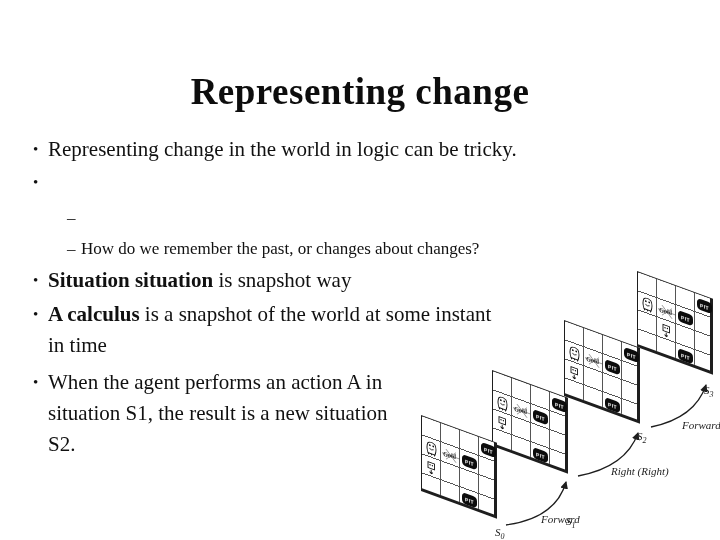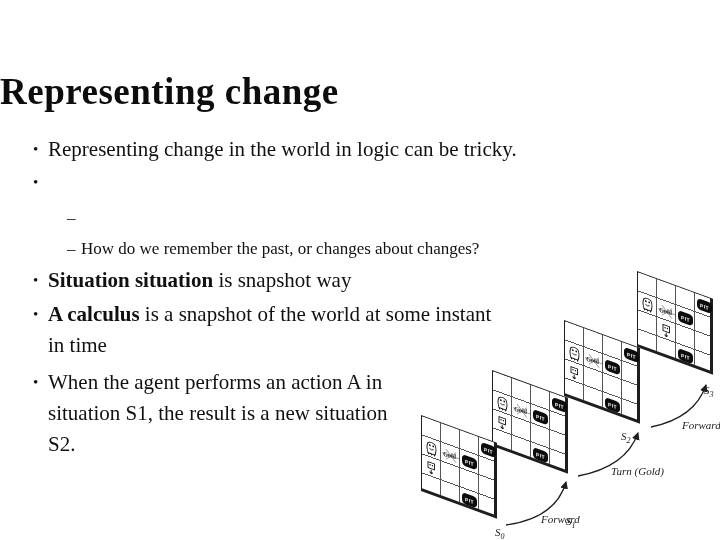--- a/index.html
+++ b/index.html
@@ -1,20 +1,20 @@
 <!DOCTYPE html>
 <html><head>
 <meta charset="utf-8">
 <style>
   html,body{margin:0;padding:0;}
   body{width:720px;height:540px;background:#ffffff;overflow:hidden;
        font-family:"Liberation Serif","DejaVu Serif",serif;color:#111;}
   .slide{position:relative;width:720px;height:540px;background:#fff;}
 
-  .title{position:absolute;top:70px;left:0;width:720px;
+  .title{position:absolute;top:70px;left:0;width:720px;text-align:center;
          font-size:37px;font-weight:bold;letter-spacing:0.5px;color:#0d0d0d;}
 
   .bullets{position:absolute;top:134px;left:33px;width:500px;}
   .bullet{display:flex;align-items:flex-start;}
   .bullet .marker{flex:0 0 15px;color:#111;}
   .bullet.lvl1{font-size:21px;line-height:31px;margin-bottom:2px;}
   .bullet.lvl1 .marker{font-size:15px;line-height:31px;}
   .bullet.lvl2{font-size:17px;line-height:30px;margin-left:34px;margin-bottom:1px;}
   .bullet.lvl2 .marker{flex:0 0 14px;line-height:30px;}
   .bullet .bold{font-weight:bold;}
@@ -185,20 +185,20 @@
         <span class="pit" style="left: 40px; top: 61px;">PIT</span>
         <span class="cellicon" style="left: 23px; top: 41px;"><svg width="10" height="13" viewBox="0 0 10 13">
             <rect x="2" y="1" width="6.5" height="6" fill="#fff" stroke="#111" stroke-width="0.9"></rect>
             <circle cx="4" cy="3.5" r="0.7" fill="#111"></circle>
             <circle cx="6.4" cy="3.5" r="0.7" fill="#111"></circle>
             <path d="M5.2 8 L5.2 12 M3.6 10.4 L5.2 12 L6.8 10.4" stroke="#111" fill="none" stroke-width="0.9"></path>
           </svg></span>
       </div>
       <span class="sit-label" style="left: 80px; top: 271px; z-index: 20;"><span>S</span><sub>0</sub></span>
       <span class="sit-label" style="left: 151px; top: 224px; z-index: 20; margin-top: 36px;"><span>S</span><sub>1</sub></span>
-      <span class="sit-label" style="left: 206px; top: 175px; z-index: 20;"><span>S</span><sub>2</sub></span>
+      <span class="sit-label" style="left: 222px; top: 175px; z-index: 20;"><span>S</span><sub>2</sub></span>
       <span class="sit-label" style="left: 289px; top: 129px; z-index: 20;"><span>S</span><sub>3</sub></span>
       <span class="action-label" style="left: 126px; top: 258px; z-index: 20;">Forward</span>
-      <span class="action-label" style="left: 196px; top: 210px; z-index: 20;">Turn (Gold)</span>
+      <span class="action-label" style="left: 196px; top: 210px; z-index: 20;">Right (Right)</span>
       <span class="action-label" style="left: 267px; top: 164px; z-index: 20;">Forward</span>
     </div>
 
 </div>
 
 </body></html>

